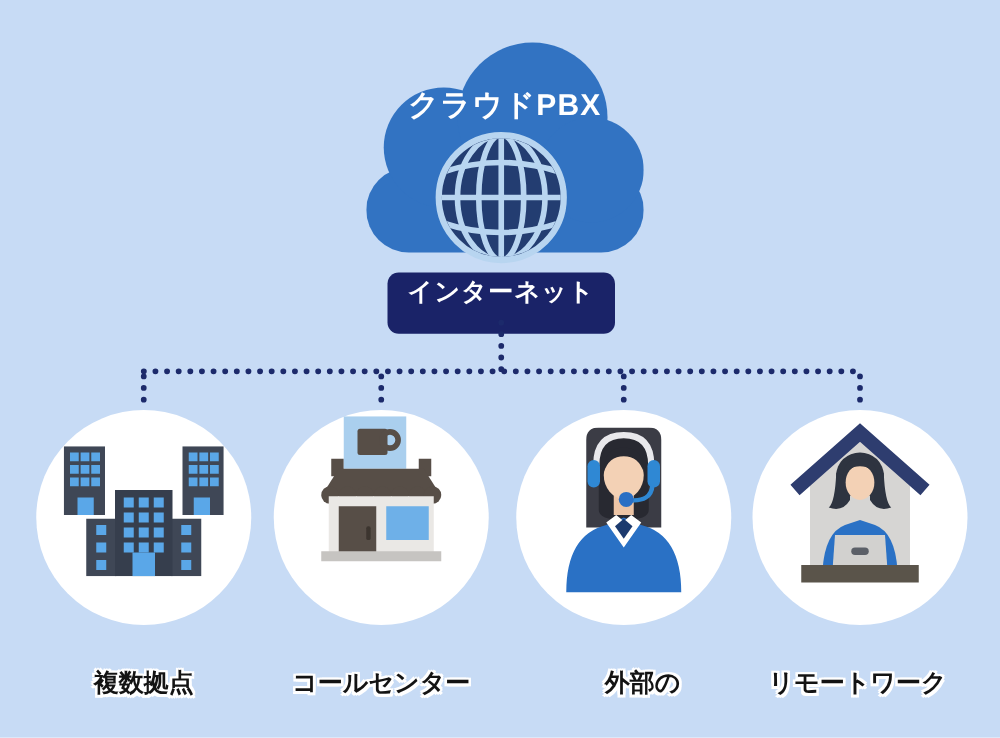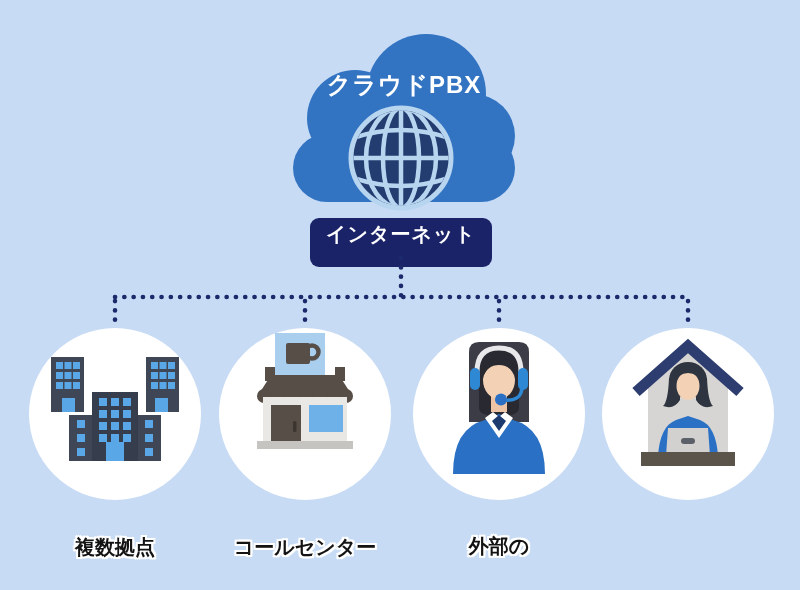--- a/index.html
+++ b/index.html
@@ -41,21 +41,21 @@
 
   
   .node-label {
     top:503px; width:212px; text-align:center;
     font-size:20px; font-weight:bold; color:#131313; line-height:27px;
     text-shadow:-2px -2px 0 #fff, 2px -2px 0 #fff, -2px 2px 0 #fff, 2px 2px 0 #fff,
                 -2px 0 0 #fff, 2px 0 0 #fff, 0 -2px 0 #fff, 0 2px 0 #fff;
     white-space:nowrap;
     margin-top:31px;
   }
-  .l1 { left:9px; }  .l2 { left:199px; }  .l3 { left:393px;font-family:Liberation Mono, monospace; }  .l4 { left:580px; }
+  .l1 { left:9px; }  .l2 { left:199px; }  .l3 { left:408px; }  .l4 { left:580px; }
   .node-label span { display:block; }
 </style>
 </head>
 <body>
 
 <div class="stage">
 
   <svg class="abs cloud-svg" width="222" height="176" viewBox="0 0 222 176">
     <g fill="#3273c2">
       <rect x="0" y="104" width="222" height="68" rx="34"></rect>
@@ -215,15 +215,16 @@
     <span>複数拠点</span>
   </div>
   <div class="abs node-label l2">
     <span>コールセンター</span>
     <span></span>
   </div>
   <div class="abs node-label l3">
     <span>外部の</span>
   </div>
   <div class="abs node-label l4">
+    <span>リモートワーク</span>
   </div>
 
 </div>
 
 </body></html>

